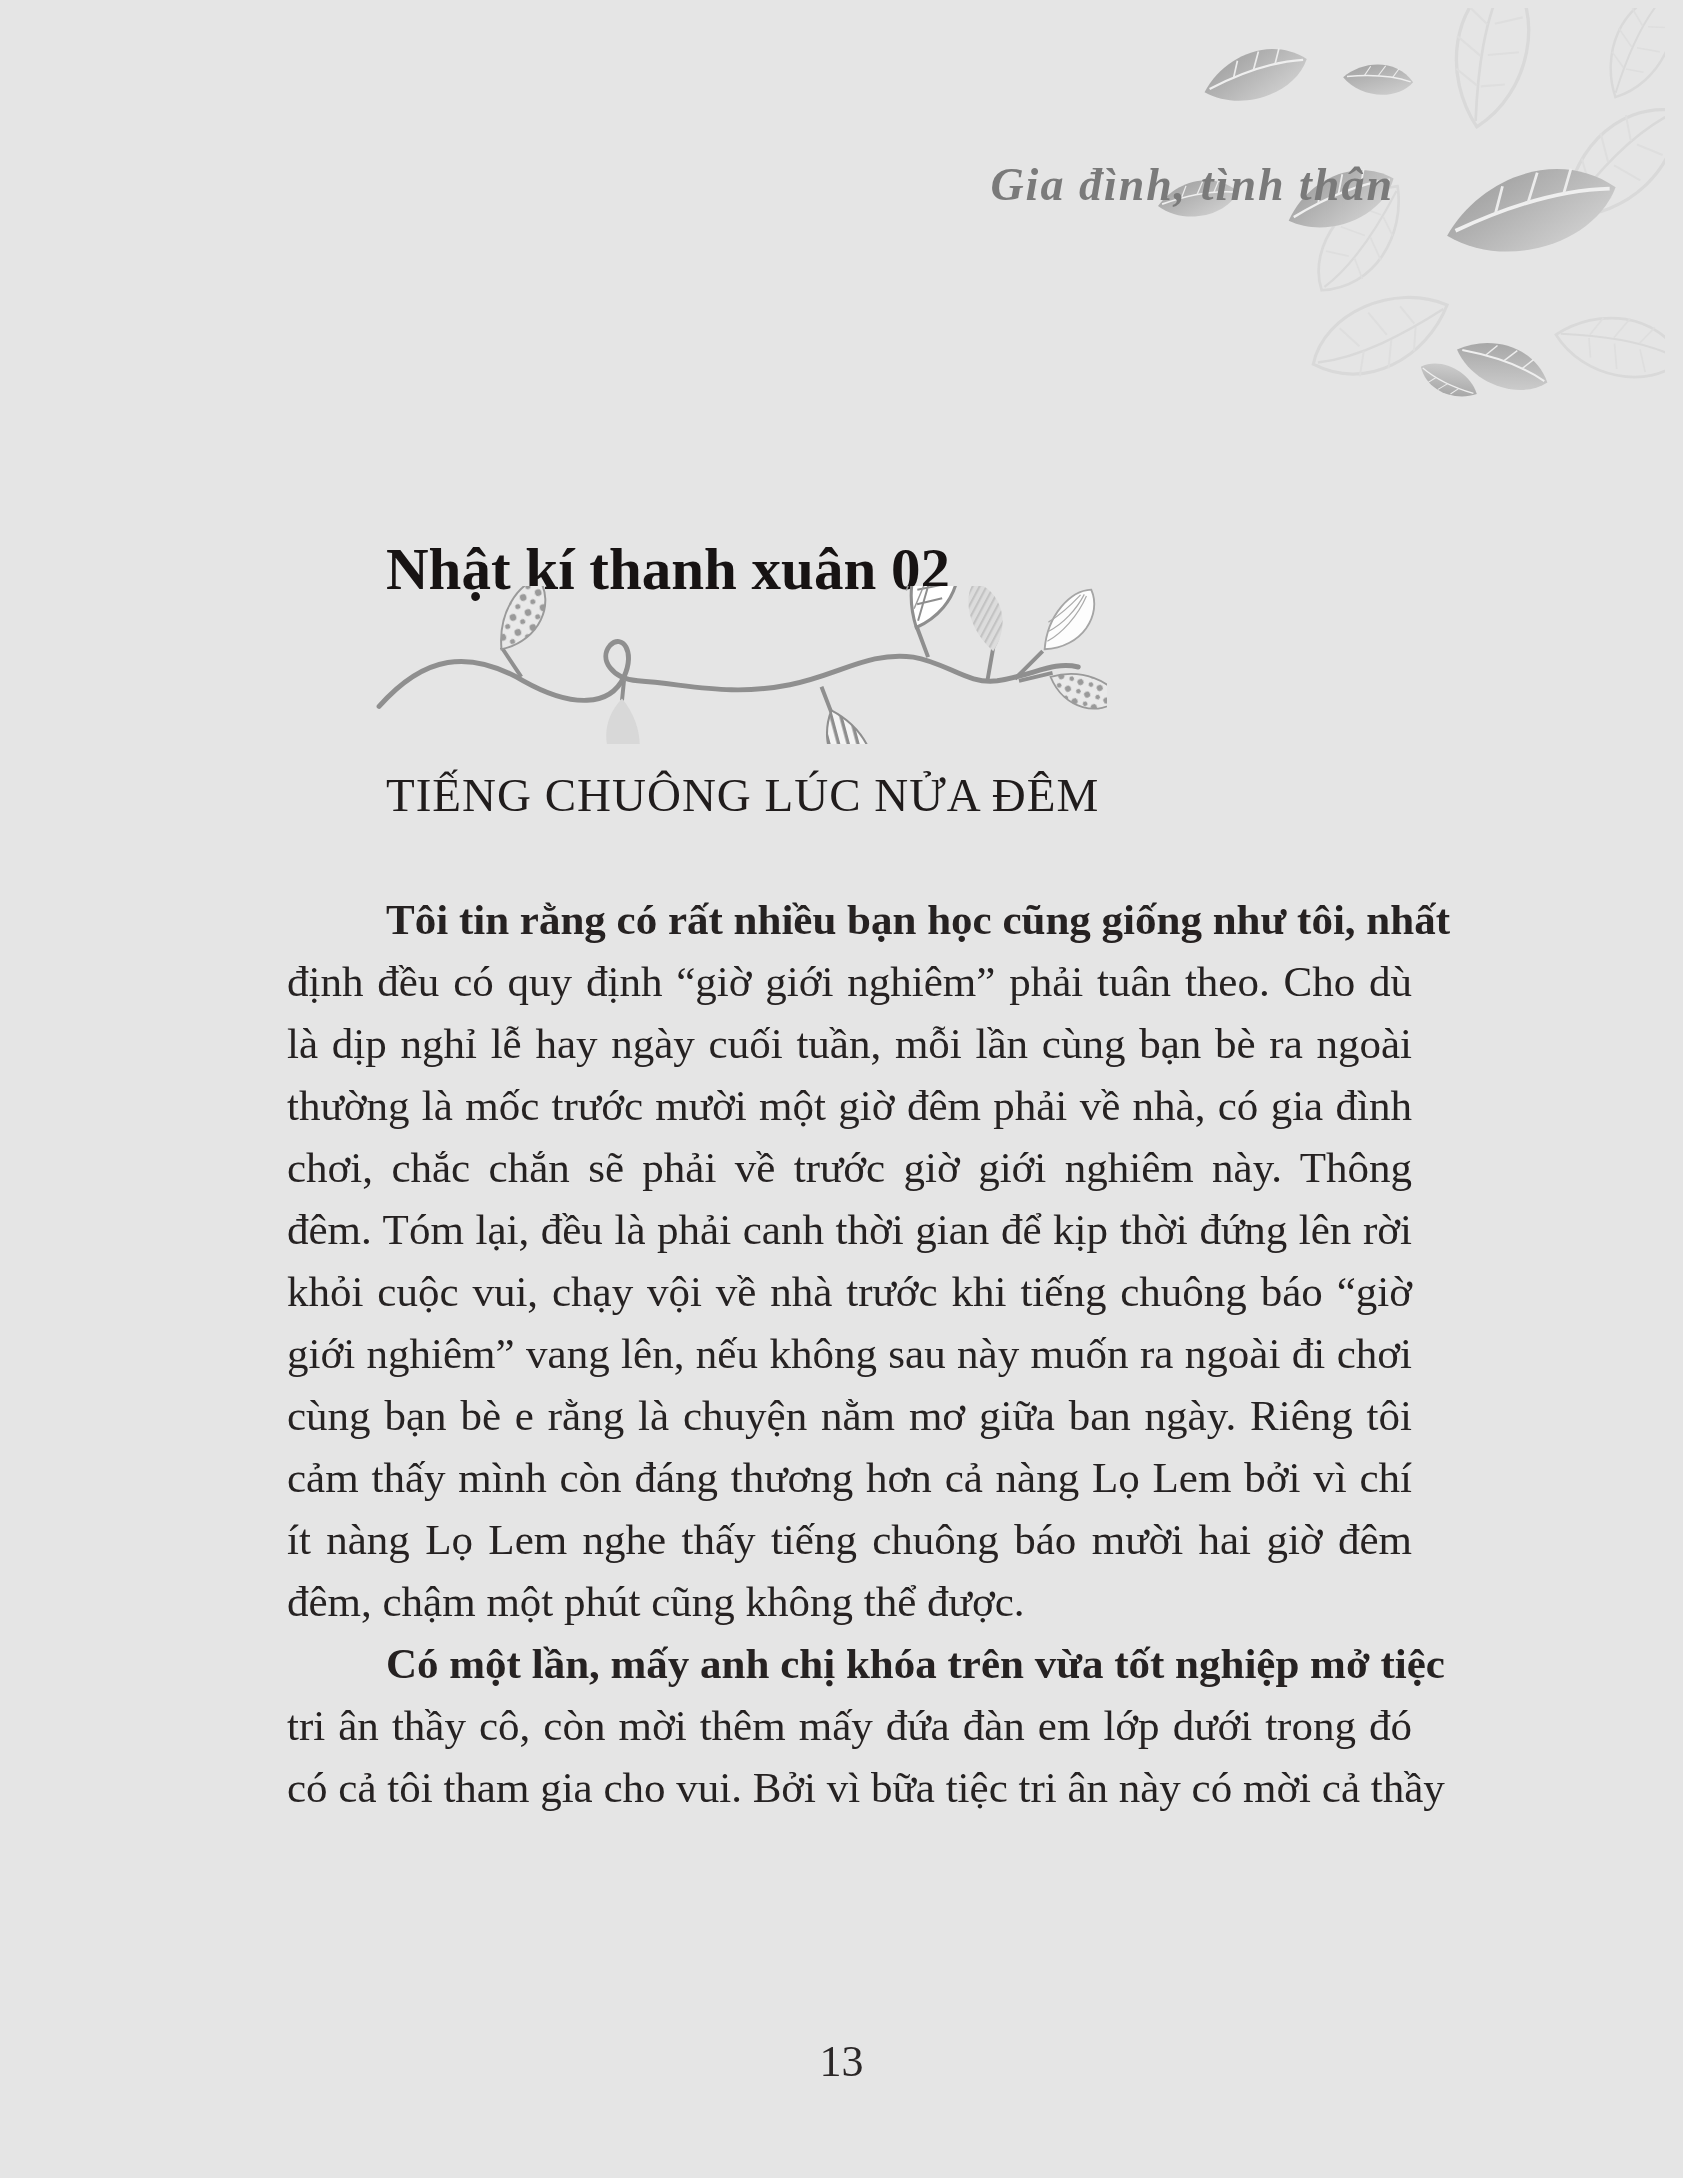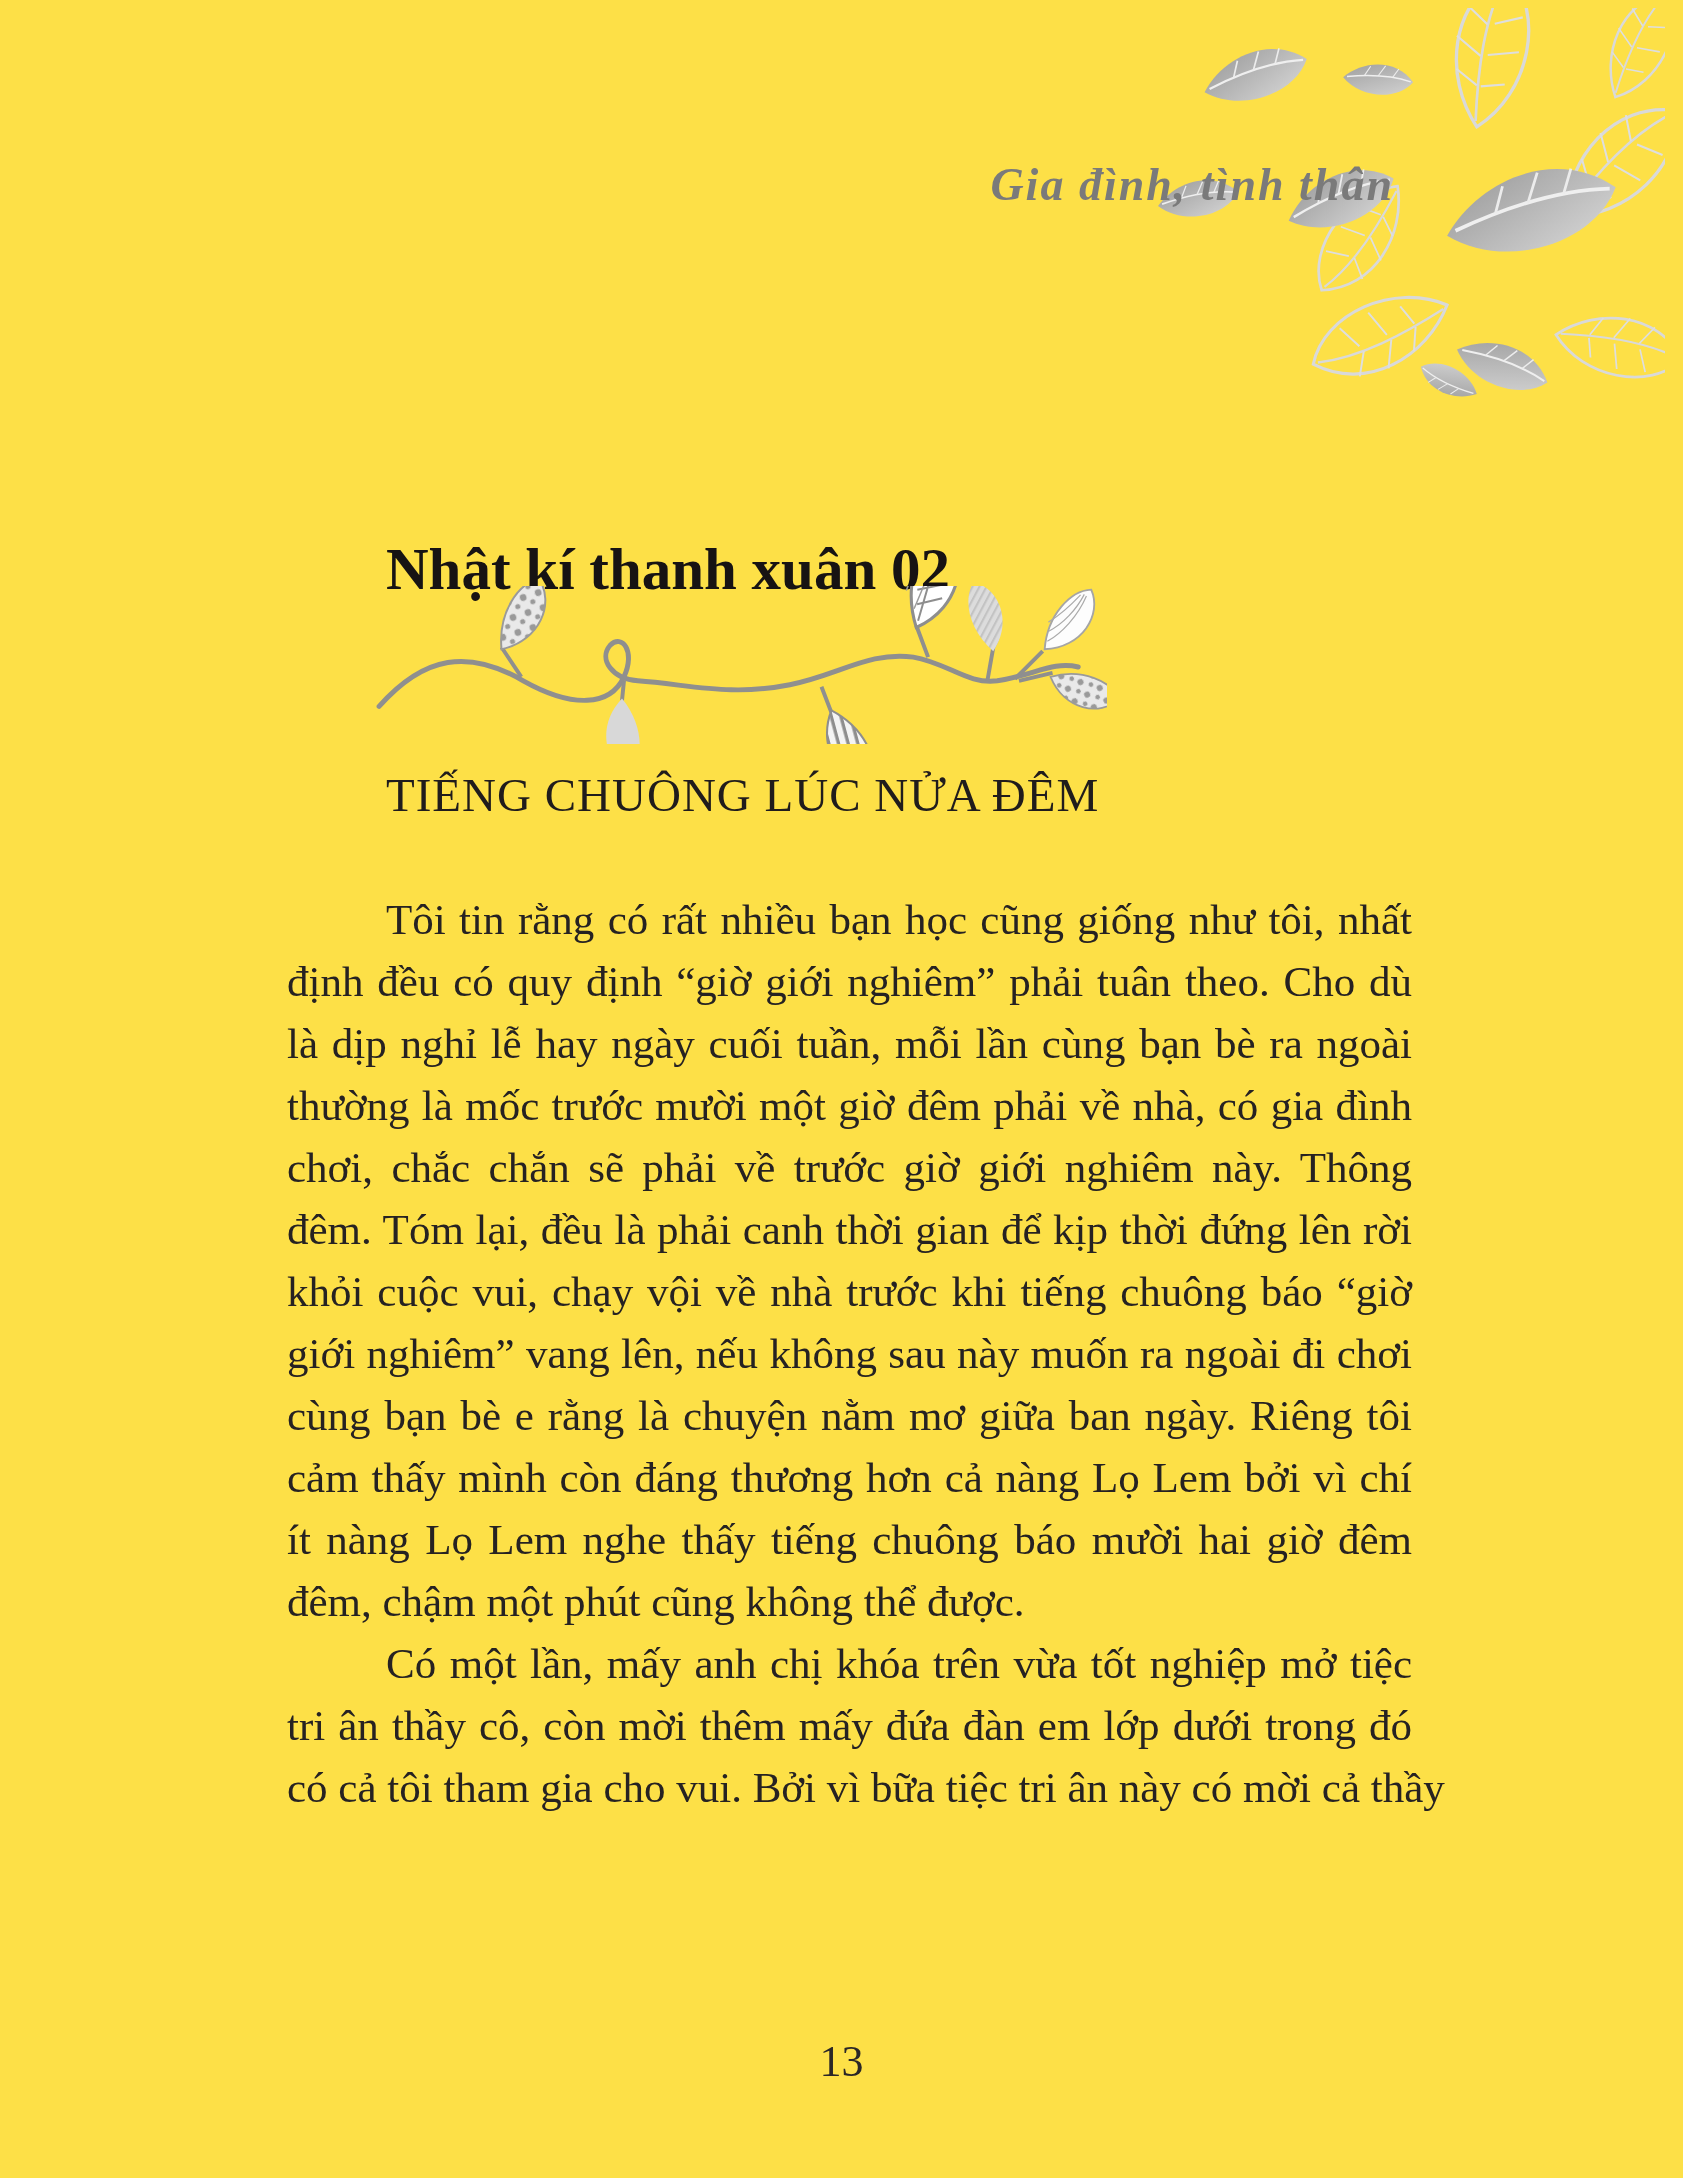--- a/index.html
+++ b/index.html
@@ -1,19 +1,19 @@
 <!DOCTYPE html>
 <html><head>
 <meta charset="utf-8">
 <style>
   html,body{margin:0;padding:0;background:#ffffff;}
   #page{
     position:relative;
     width:1683px;height:2178px;
-    background:#fde047;
+    background:#e5e5e5;
     overflow:hidden;
     font-family:"Liberation Serif", serif;
     color:#262222;
   }
   
   .running-header{
     position:absolute;
     top:158px;right:289px;
     font-size:46px;
     font-style:italic;
@@ -65,21 +65,21 @@
   .line{
     font-size:43px;
     line-height:62px;
     height:62px;
     text-align:justify;
     text-align-last:justify;
     box-sizing:border-box;
     white-space:nowrap;
     color:#262222;
   }
-  .line.indent{padding-left:99px;}
+  .line.indent{padding-left:99px;font-weight:bold;}
   .line.no-just{text-align:center;text-align-last:left;}
   
   .page-number{
     position:absolute;
     left:0;top:1988px;
     width:1683px;
     text-align:center;
     font-size:44px;
     color:#2b2727;
     margin-top:48px;

